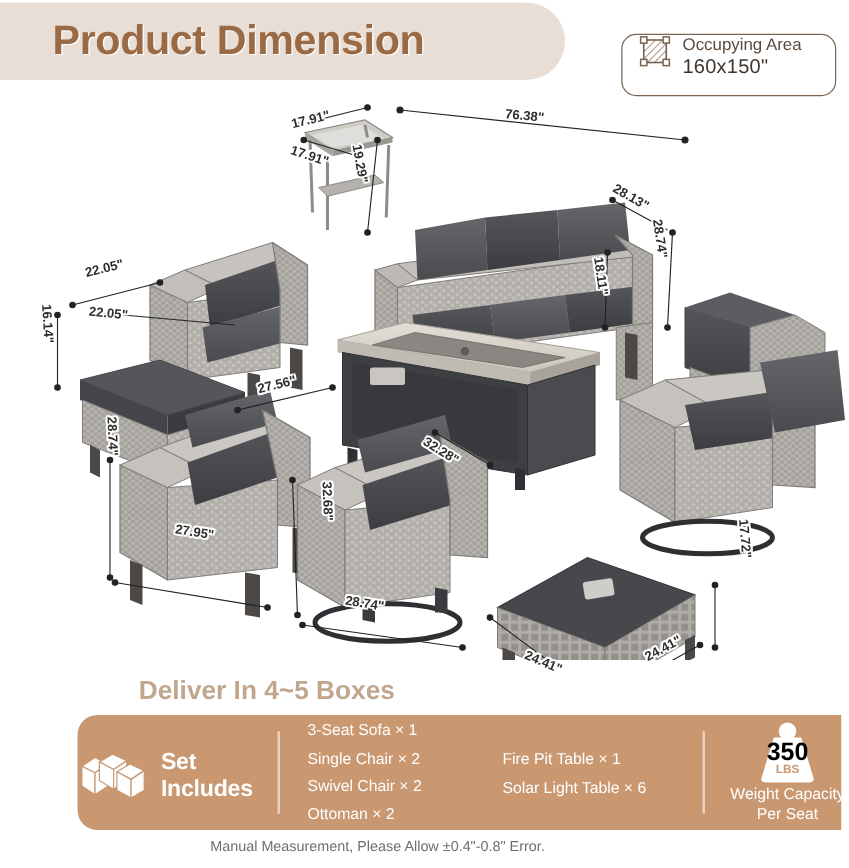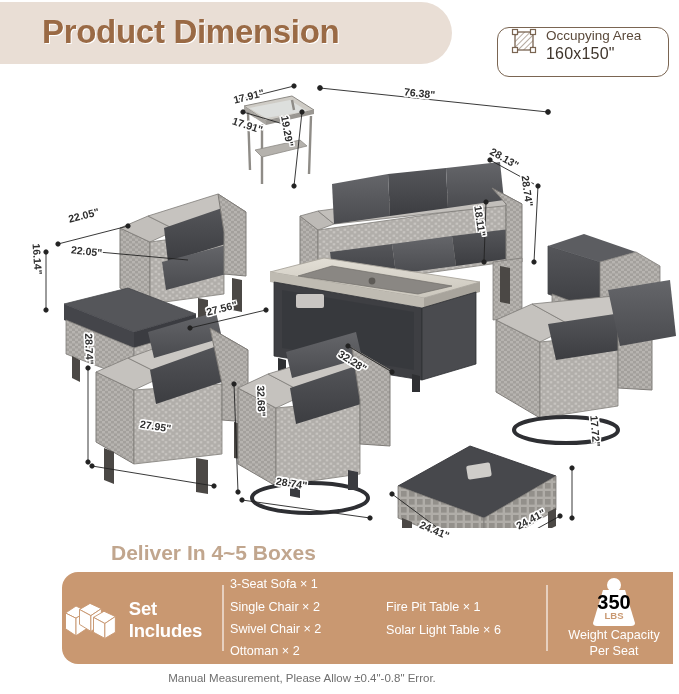--- a/index.html
+++ b/index.html
@@ -77,21 +77,21 @@
   .set-col {
     width: 160px; flex: none;
     display: flex; flex-direction: row; align-items: center;
     justify-content: center; gap: 2px;
     padding-top: 3px;
   }
   .boxes-icon { width: 74px; height: 44px; }
   .set-label { font-size: 18.5px; font-weight: bold; color: #ffffff; letter-spacing: -0.2px; }
   .vdiv { width: 2px; height: 66px; background: rgba(255,255,255,0.55); flex: none; }
   .items-col {
-    flex: 1; display: flex; padding-left: 6px; gap: 16px;
+    flex: 1; display: flex; padding-left: 22px; gap: 16px;
   }
   .items-sub { display: flex; flex-direction: column; justify-content: center; gap: 2px; }
   .items-sub.a { width: 140px; }
   .items-sub.b { width: 160px; padding-top: 1px; }
   .item-line { font-size: 12.6px; color: #ffffff; line-height: 1.62; white-space: nowrap; }
   .weight-col {
     width: 136px; flex: none;
     display: flex; flex-direction: column; align-items: center;
     justify-content: center; gap: 1px; padding-right: 4px;
   }

